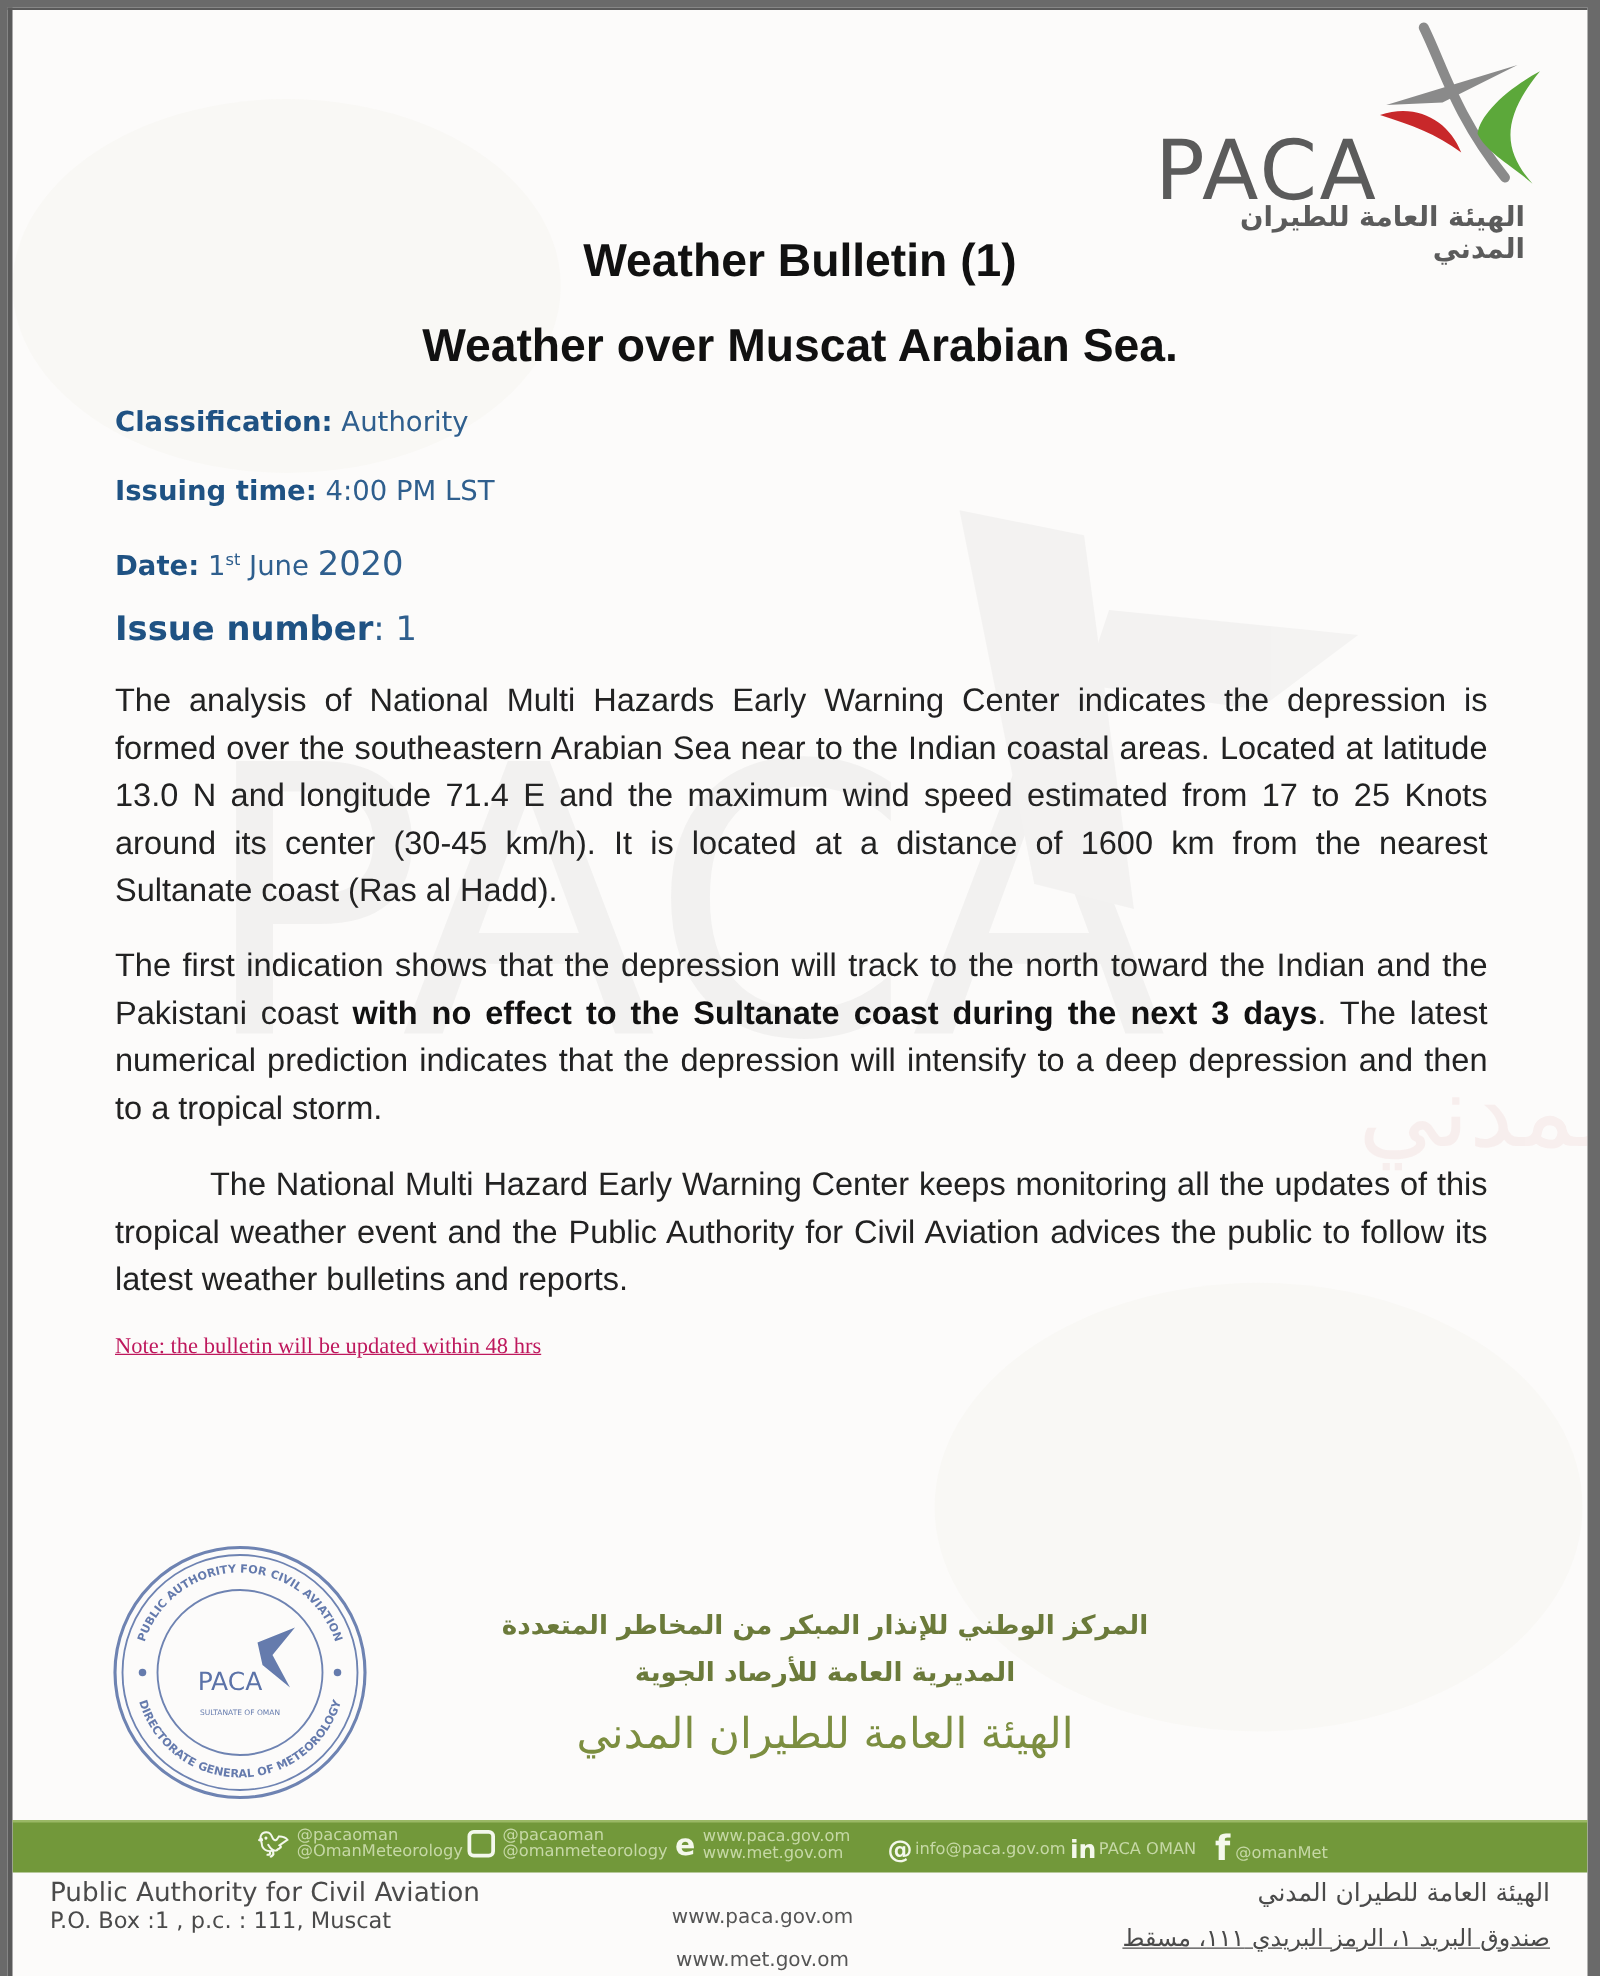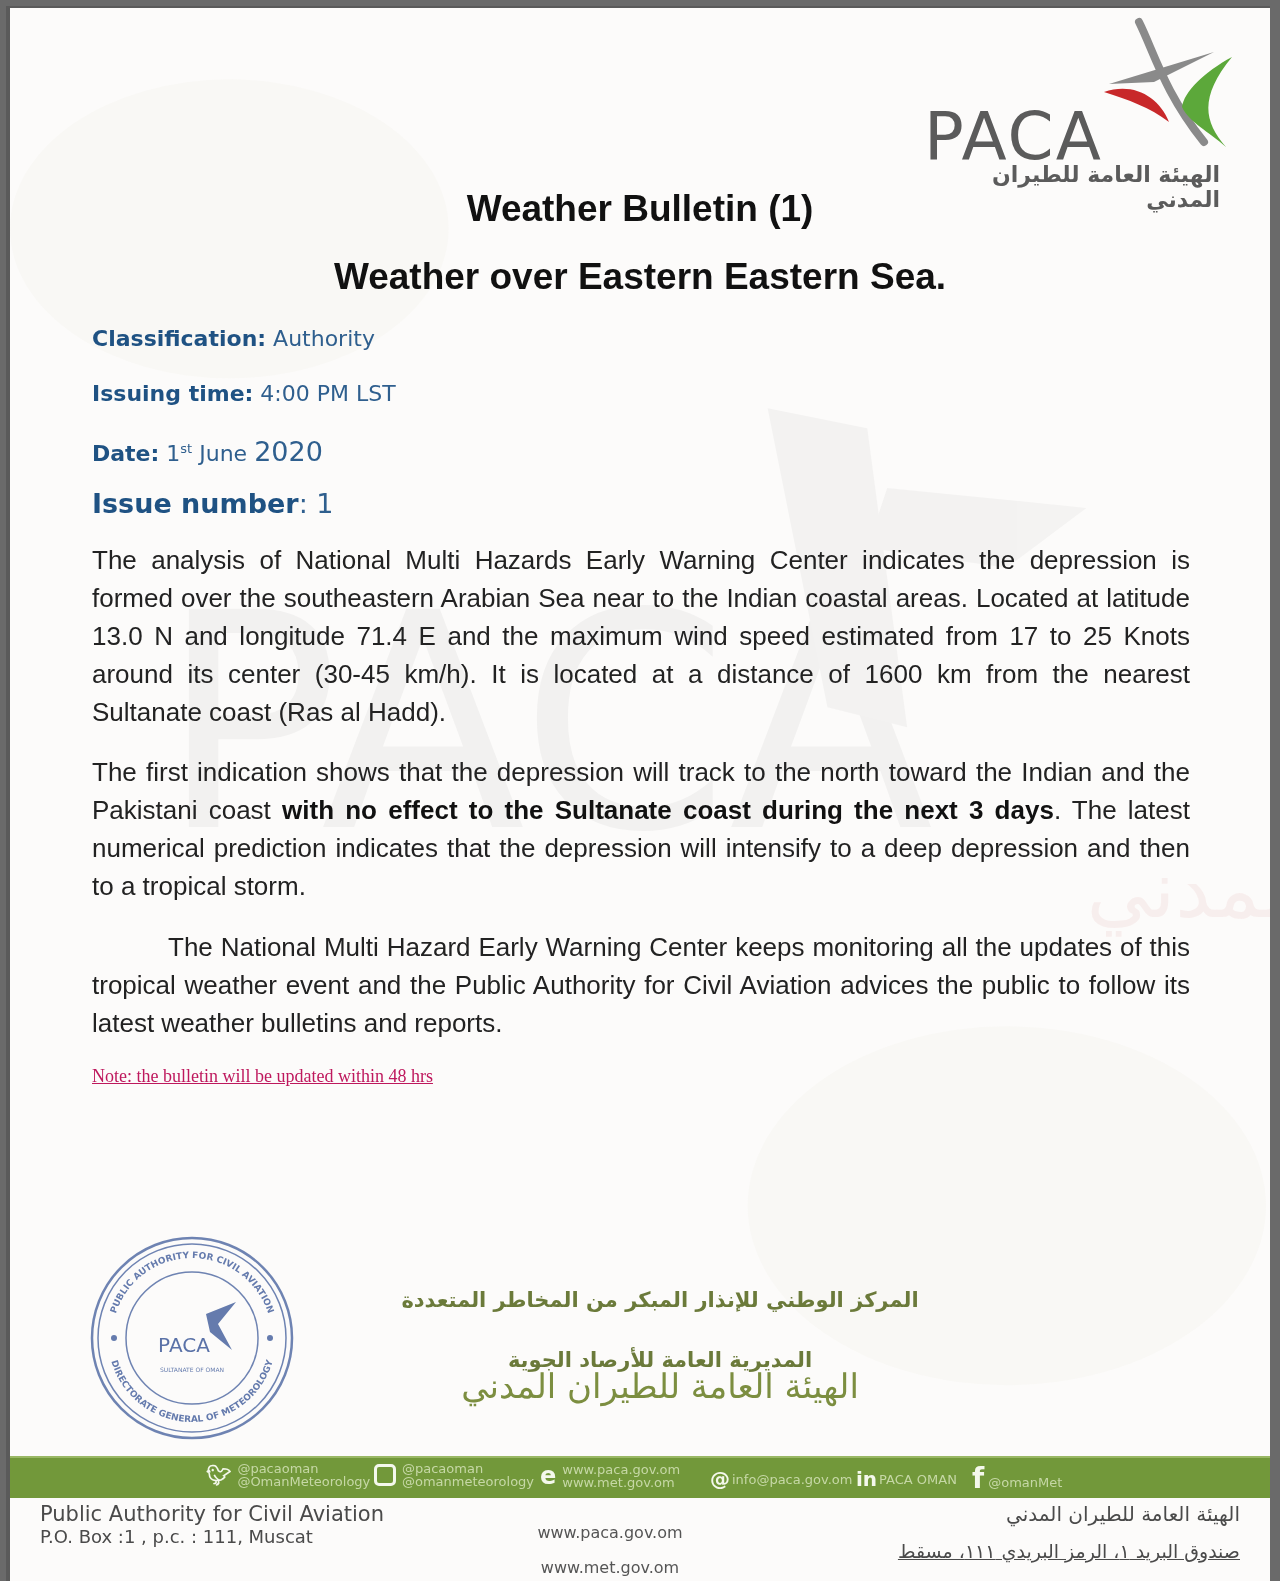--- a/index.html
+++ b/index.html
@@ -54,21 +54,21 @@
   .note {
     position: absolute; left: 82px; top: 1058px;
     font-family: "Liberation Serif", serif; font-size: 18px; color: #be185d;
     text-decoration: underline;
   }
 
   .stamp { position: absolute; left: 76px; top: 1224px; width: 212px; height: 212px; }
 
   .ar-center { position: absolute; left: 340px; width: 620px; text-align: center; direction: rtl; font-family: "DejaVu Sans", sans-serif; font-weight: bold; color: #6b7a3a; }
   .ar1 { top: 1280px; font-size: 21px; }
-  .ar2 { top: 1318px; font-size: 21px; margin-top: 22px; }
+  .ar2 { top: 1318px; font-size: 21px; }
   .ar3 { top: 1358px; font-size: 34px; font-family: "DejaVu Serif", serif; color: #7c8e40; font-weight: normal; }
 
   .green-bar {
     position: absolute; left: 0; top: 1448px; width: 100%; height: 42px;
     background: #72983a; border-top: 2px solid #9ab865;
   }
   .social { position: absolute; top: 4px; display: flex; align-items: center; color: #c6d8a6; }
   .social .ic { color: #f4f8ec; font-weight: bold; margin-right: 6px; font-family: "DejaVu Sans", sans-serif; }
   .social .tx { font-size: 13px; line-height: 13px; font-family: "DejaVu Sans", sans-serif; }
 
@@ -109,21 +109,21 @@
 
       <path d="M190 80 C220 70 245 85 255 110 C235 95 215 88 190 80 Z" fill="#c8282a"></path>
 
       <path d="M318 45 C290 60 270 80 268 95 C275 110 295 120 312 135 C290 110 285 85 318 45 Z" fill="#5ca83a"></path>
     </svg>
     <div class="logo-text">PACA</div>
     <div class="logo-arabic">الهيئة العامة للطيران المدني</div>
   </div>
 
   <div class="title1">Weather Bulletin (1)</div>
-  <div class="title2">Weather over Eastern Eastern Sea.</div>
+  <div class="title2">Weather over Muscat Arabian Sea.</div>
 
   <div class="meta m1">
     <span class="k">Classification:</span><span class="v"> Authority</span>
   </div>
   <div class="meta m2">
     <span class="k">Issuing time:</span><span class="v"> 4:00 PM LST</span>
   </div>
   <div class="meta m3">
     <span class="k">Date:</span><span class="v"> 1</span><sup class="v">st</sup><span class="v"> June </span><span class="v yr">2020</span>
   </div>

